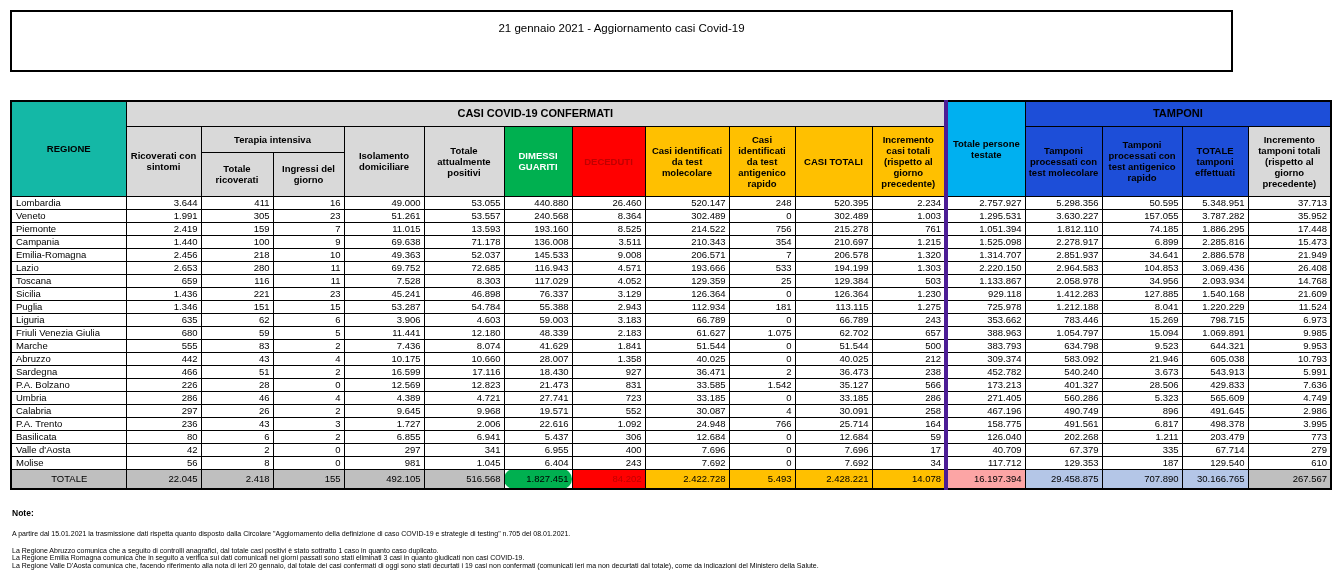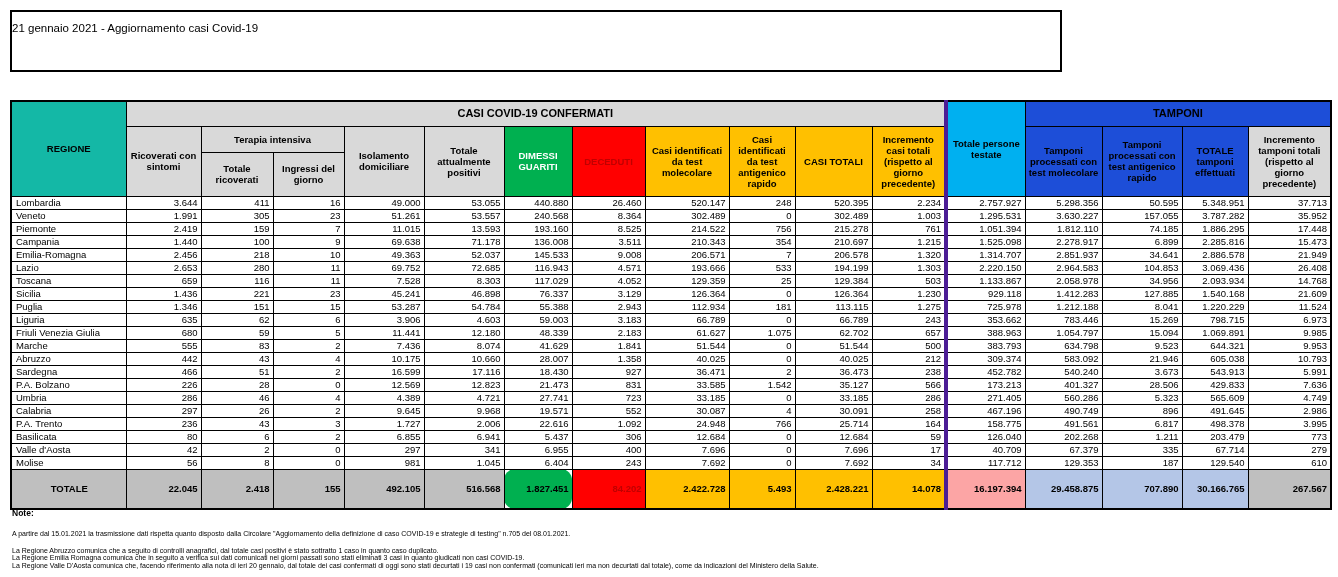--- a/index.html
+++ b/index.html
@@ -1,39 +1,39 @@
 <!DOCTYPE html>
 <html><head>
 <meta charset="utf-8">
 <style>
   html,body{margin:0;padding:0;background:#fff;}
   #page{position:relative;width:1338px;height:577px;background:#fff;
         font-family:"Liberation Sans",sans-serif;color:#000;overflow:hidden;}
 
   
-  .title-box{position:absolute;left:10px;top:10px;width:1052px;height:62px;
-             border:2px solid #000;box-sizing:border-box;text-align:left;}
+  .title-box{position:absolute;left:10px;top:10px;width:1223px;height:62px;
+             border:2px solid #000;box-sizing:border-box;text-align:center;}
   .title-box p{margin:0;font-size:11.5px;line-height:14px;}
   .title-line1{padding-top:9px;}
   .title-line2{padding-top:13px;}
 
   
   table{position:absolute;left:10px;top:100px;width:1320px;
         border-collapse:collapse;table-layout:fixed;
         border:2px solid #000;}
   th,td{border:1px solid #000;box-sizing:border-box;overflow:hidden;}
   th{font-weight:bold;font-size:9.5px;line-height:11px;text-align:center;vertical-align:middle;padding:1px 2px;}
   .grp{font-size:11px;}
   td{font-size:9.5px;line-height:12px;padding:0 3px 0 2px;text-align:right;vertical-align:middle;white-space:nowrap;}
   td.region{text-align:left;padding-left:4px;}
   thead tr.r1{height:25px;}
   thead tr.r2{height:26px;}
   thead tr.r3{height:44px;}
   tbody tr{height:13px;}
-  tbody tr.total{height:40px;font-weight:bold;}
+  tbody tr.total{height:20px;font-weight:normal;}
 
   
   .h-darkgray{background:#14b8a6;}
   .h-gray{background:#D9D9D9;}
   .h-green{background:#00B050;color:#fff;}
   .h-red{background:#FF0000;color:#C00000;}
   .h-yellow{background:#FFC000;}
   .h-cyan{background:#00B0F0;}
   .h-blue{background:#1d4ed8;}
   .t-gray{background:#BFBFBF;}

